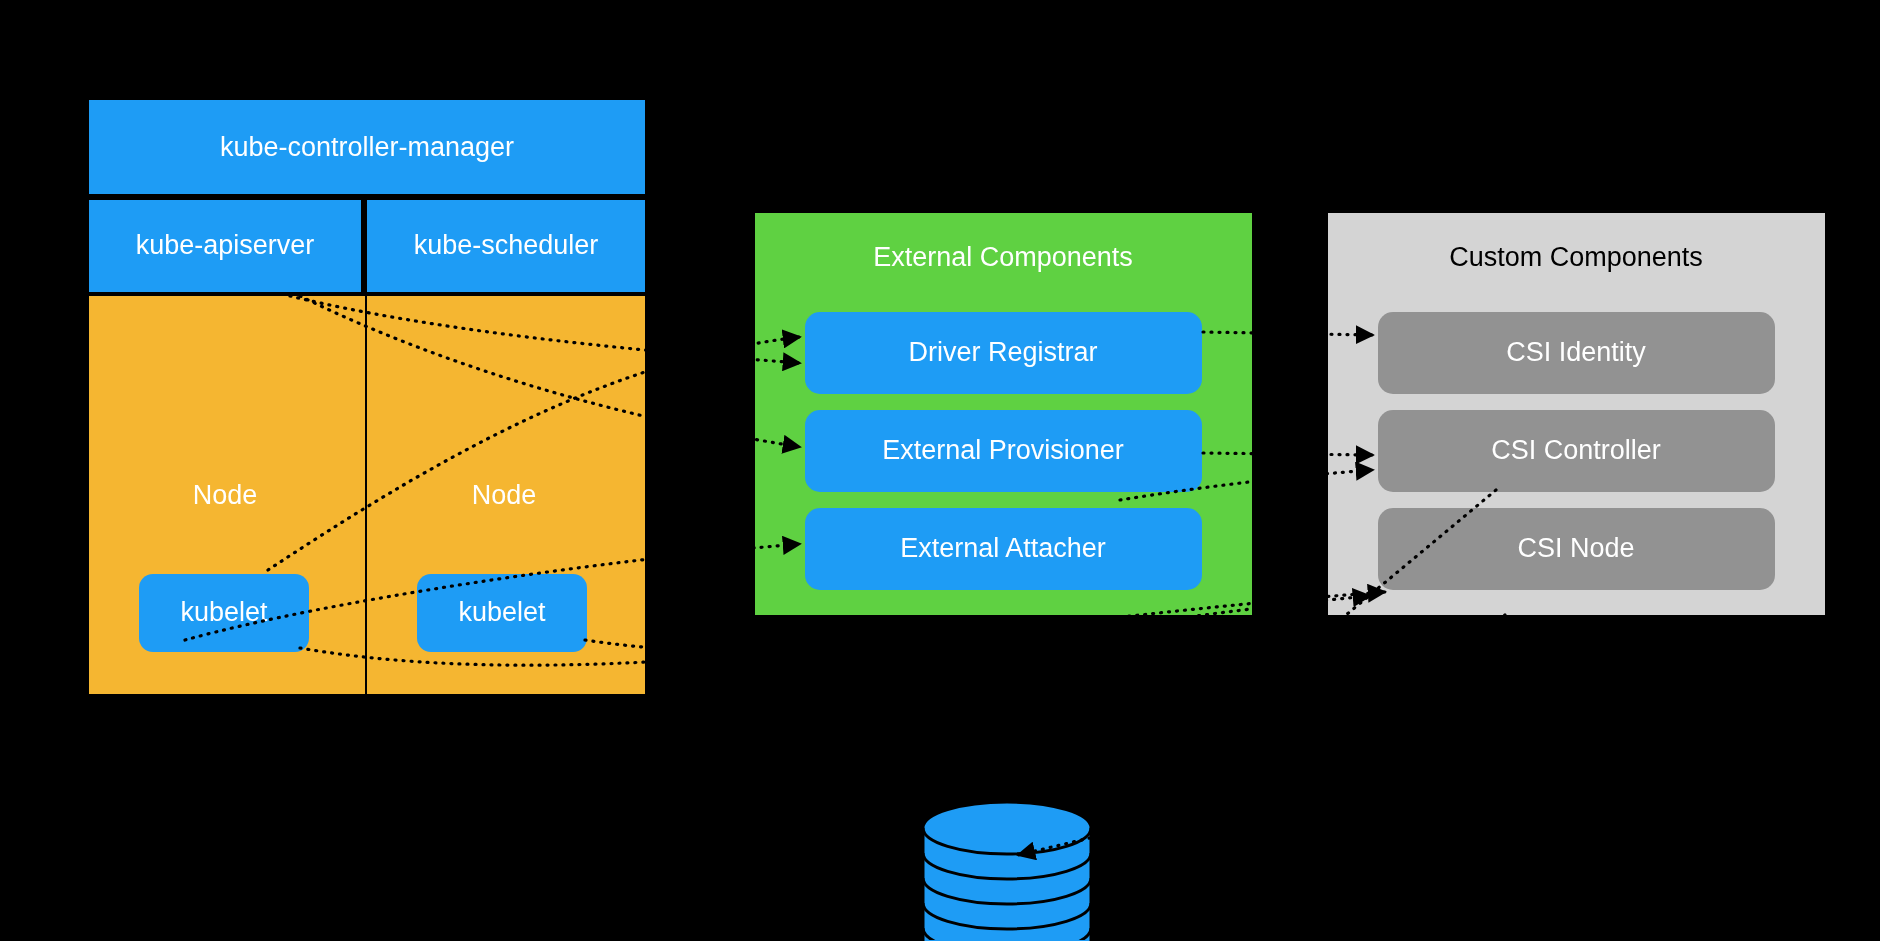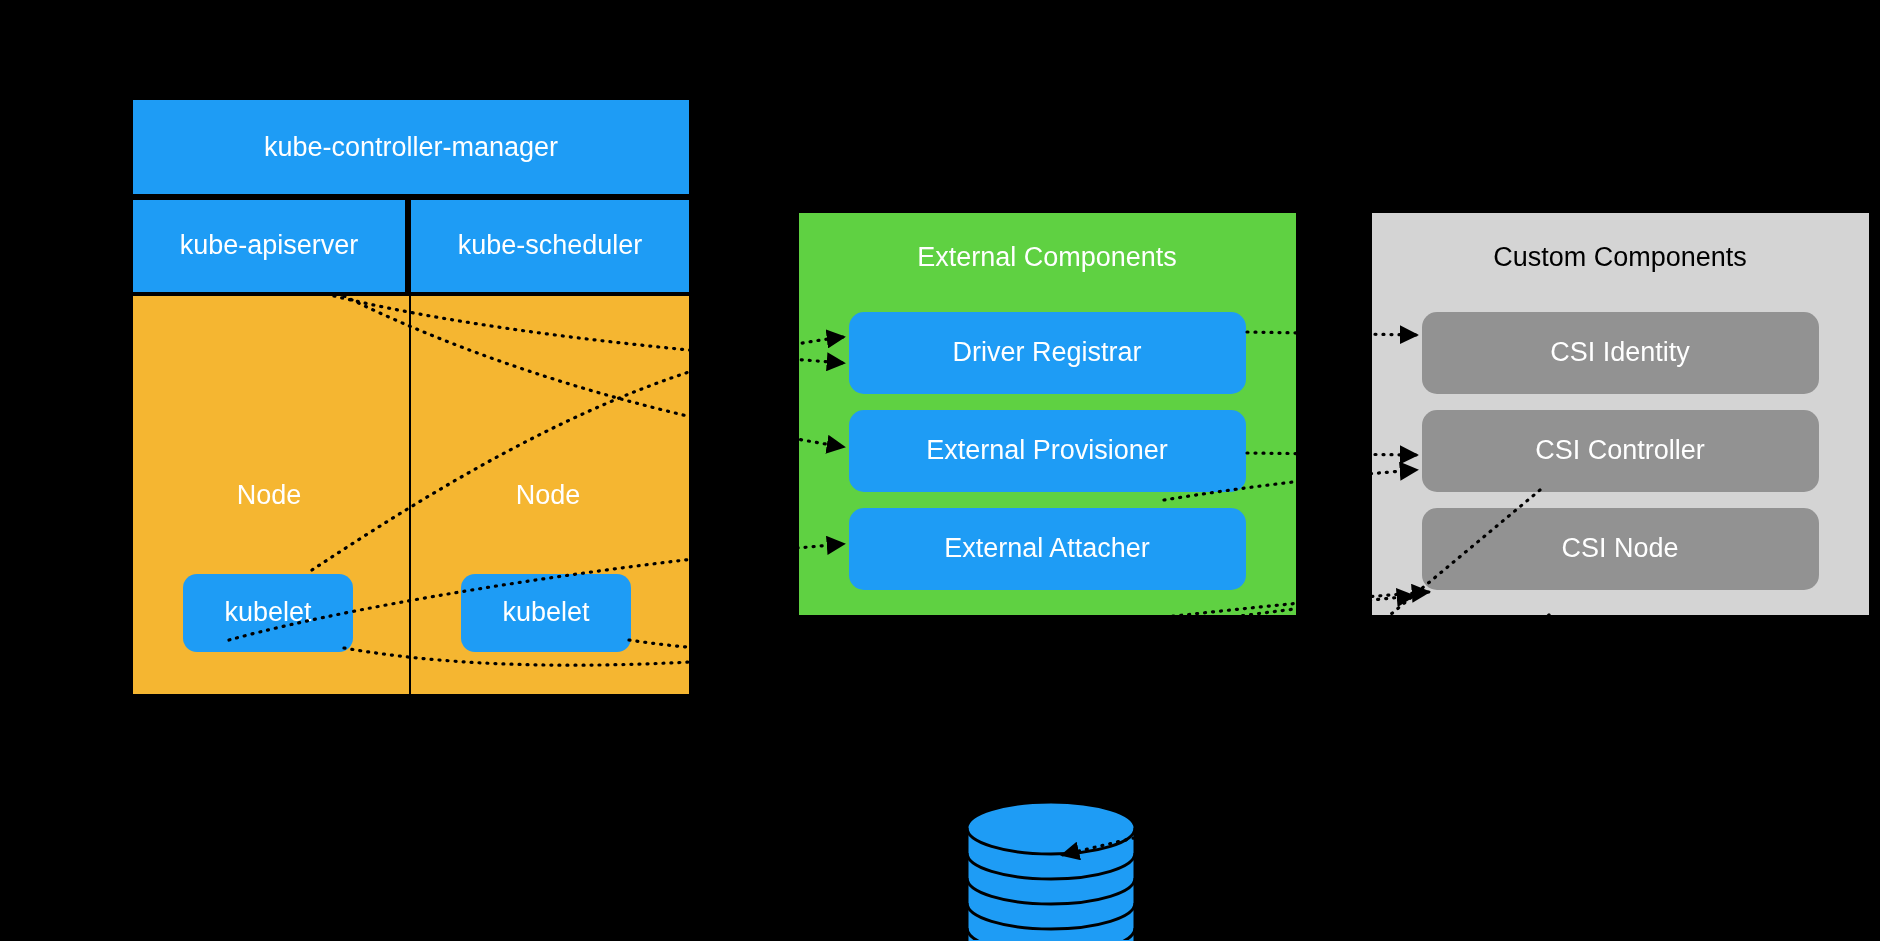--- a/index.html
+++ b/index.html
@@ -12,21 +12,20 @@
     width: 1880px;
     height: 941px;
     overflow: hidden;
     font-family: "Liberation Sans", sans-serif;
   }
   #diagram-root {
     position: relative;
     width: 1492px;
     height: 941px;
     background: #000000;
-    padding-left: 44px;
   }
   svg.diagram {
     display: block;
     width: 1880px;
     height: 941px;
   }
   text {
     font-family: "Liberation Sans", sans-serif;
     dominant-baseline: middle;
   }

